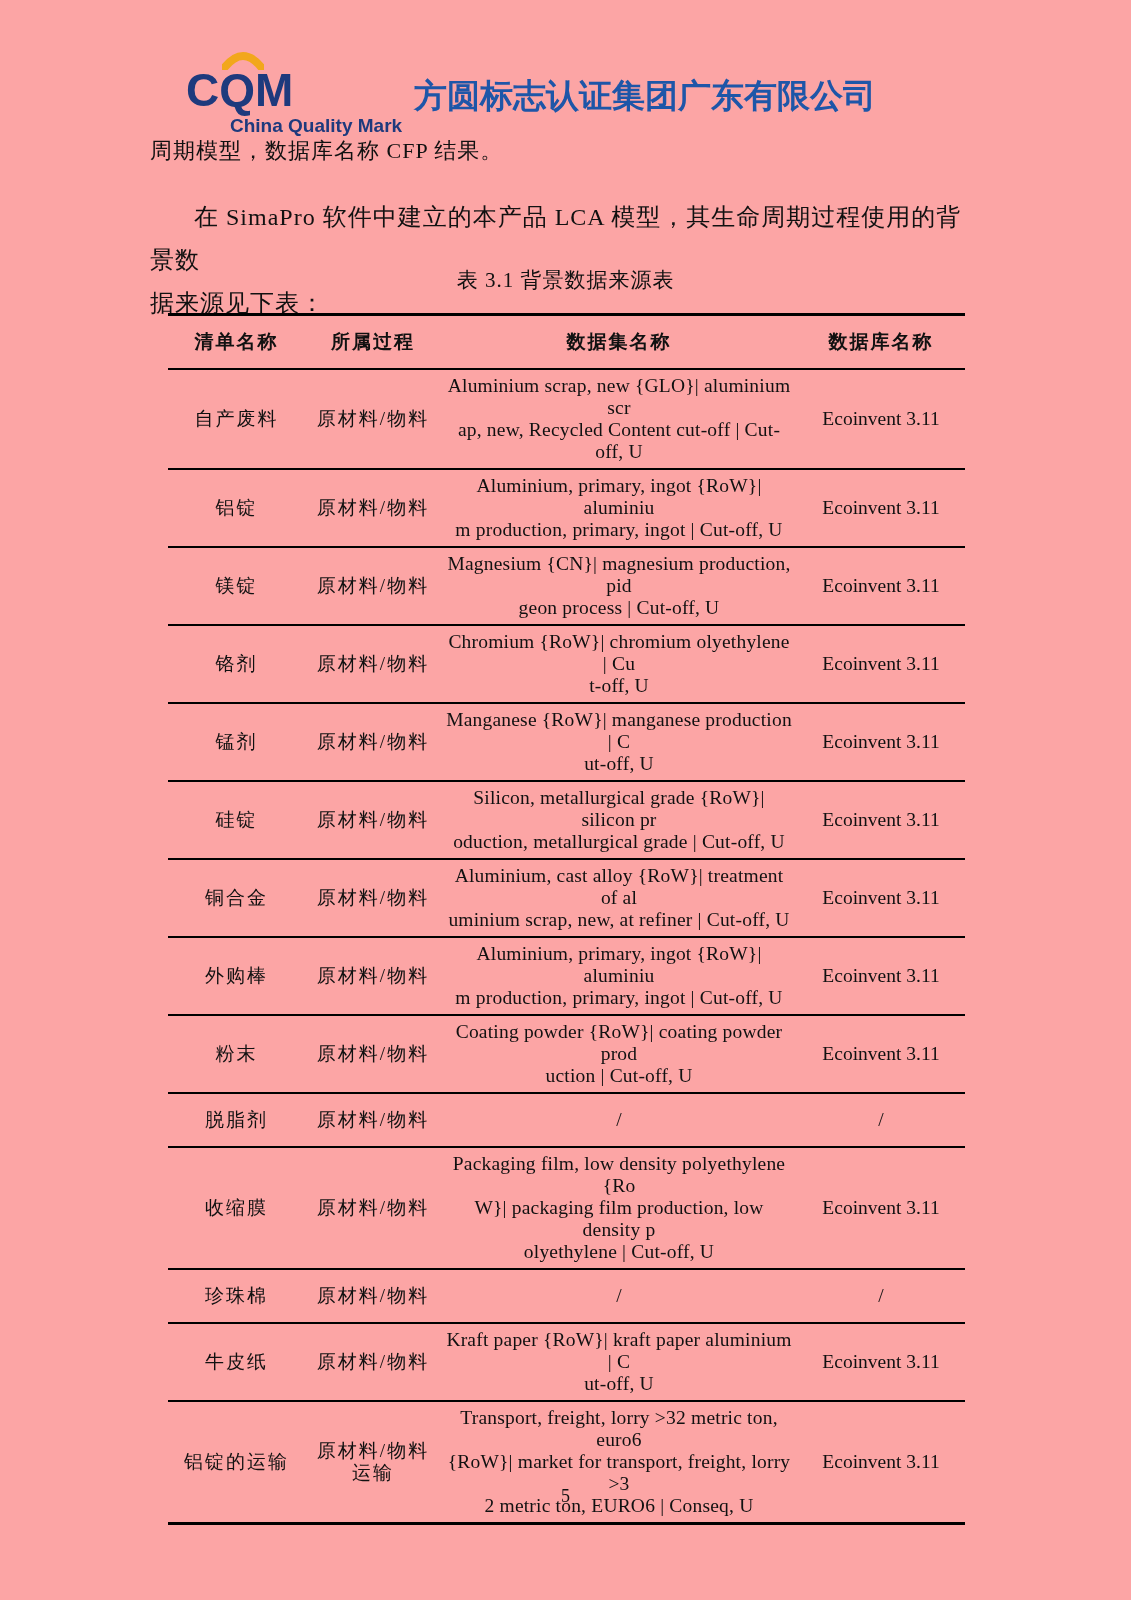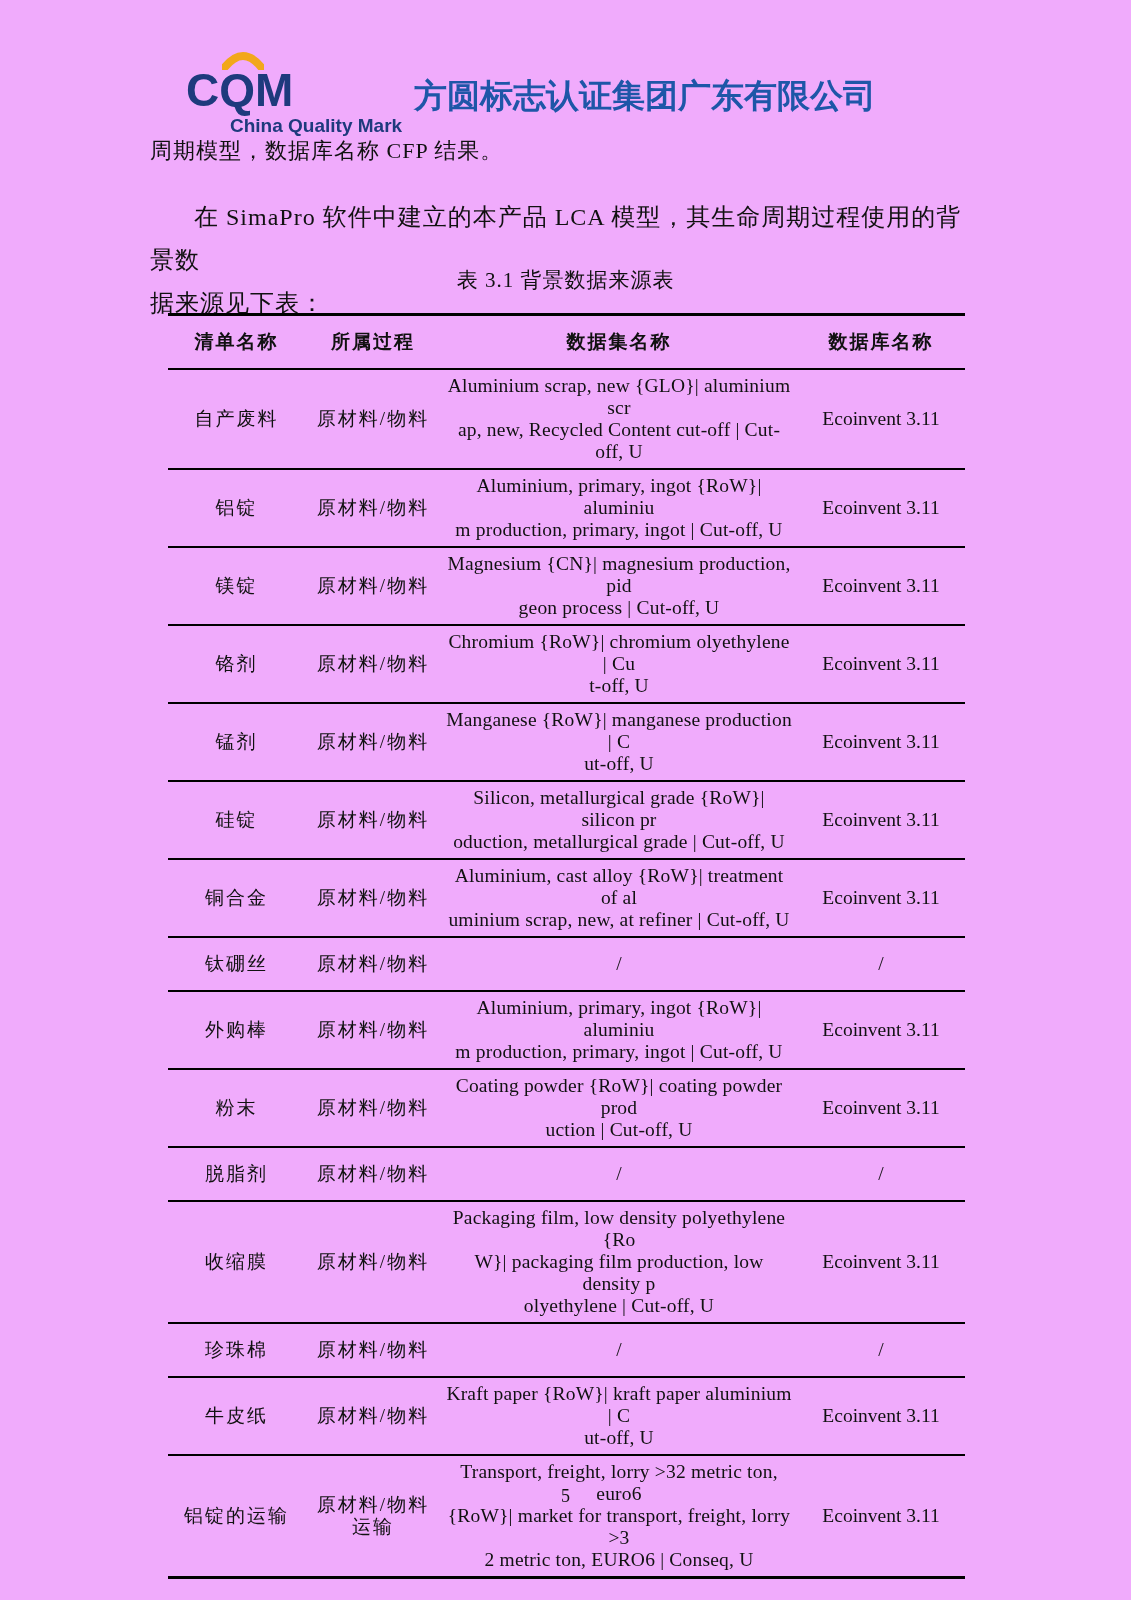--- a/index.html
+++ b/index.html
@@ -4,21 +4,21 @@
 <style>
   * { margin: 0; padding: 0; box-sizing: border-box; }
   html, body { background: #ffffff; }
   body {
     width: 1131px; height: 1600px;
     font-family: "Liberation Serif", "DejaVu Serif", serif;
     color: #111111;
     position: relative;
     overflow: hidden;
   }
-  .page { position: relative; width: 1131px; height: 1600px; background: #f0abfc; }
+  .page { position: relative; width: 1131px; height: 1600px; background: #fca5a5; }
 
   
   .logo-block {
     position: absolute; left: 186px; top: 52px;
     display: flex; align-items: flex-start;
   }
   .cqm-wrap { position: relative; padding-top: 18px; }
   .cqm-acronym {
     font-family: "Liberation Sans", "DejaVu Sans", sans-serif;
     font-weight: bold; font-size: 46px; line-height: 40px;
@@ -160,26 +160,20 @@
           <td class="cell-database">Ecoinvent 3.11</td>
         </tr>
         <tr>
           <td class="cell-name">铜合金</td>
           <td class="cell-process">原材料/物料</td>
           <td class="cell-dataset">Aluminium, cast alloy {RoW}| treatment of al
 uminium scrap, new, at refiner | Cut-off, U</td>
           <td class="cell-database">Ecoinvent 3.11</td>
         </tr>
         <tr>
-          <td class="cell-name">钛硼丝</td>
-          <td class="cell-process">原材料/物料</td>
-          <td class="cell-dataset">/</td>
-          <td class="cell-database">/</td>
-        </tr>
-        <tr>
           <td class="cell-name">外购棒</td>
           <td class="cell-process">原材料/物料</td>
           <td class="cell-dataset">Aluminium, primary, ingot {RoW}| aluminiu
 m production, primary, ingot | Cut-off, U</td>
           <td class="cell-database">Ecoinvent 3.11</td>
         </tr>
         <tr>
           <td class="cell-name">粉末</td>
           <td class="cell-process">原材料/物料</td>
           <td class="cell-dataset">Coating powder {RoW}| coating powder prod

